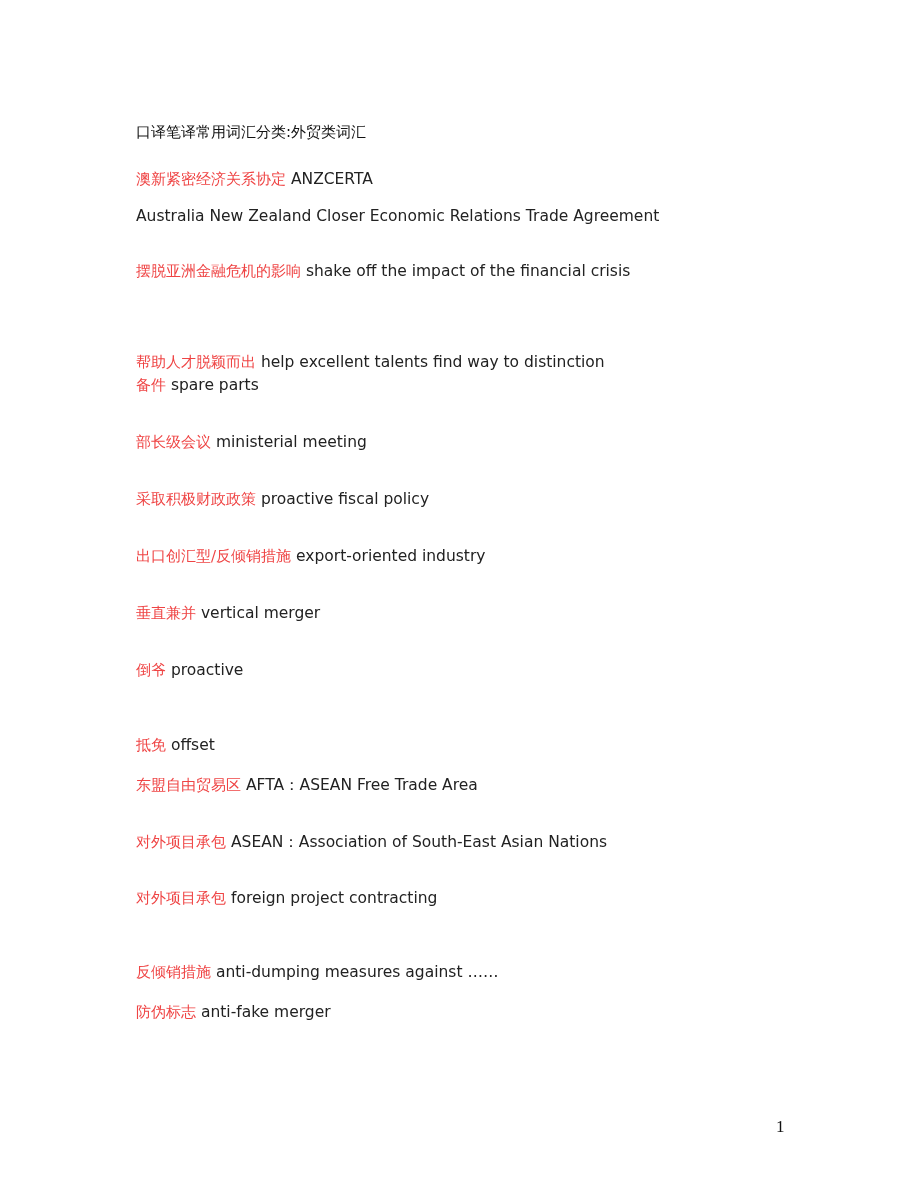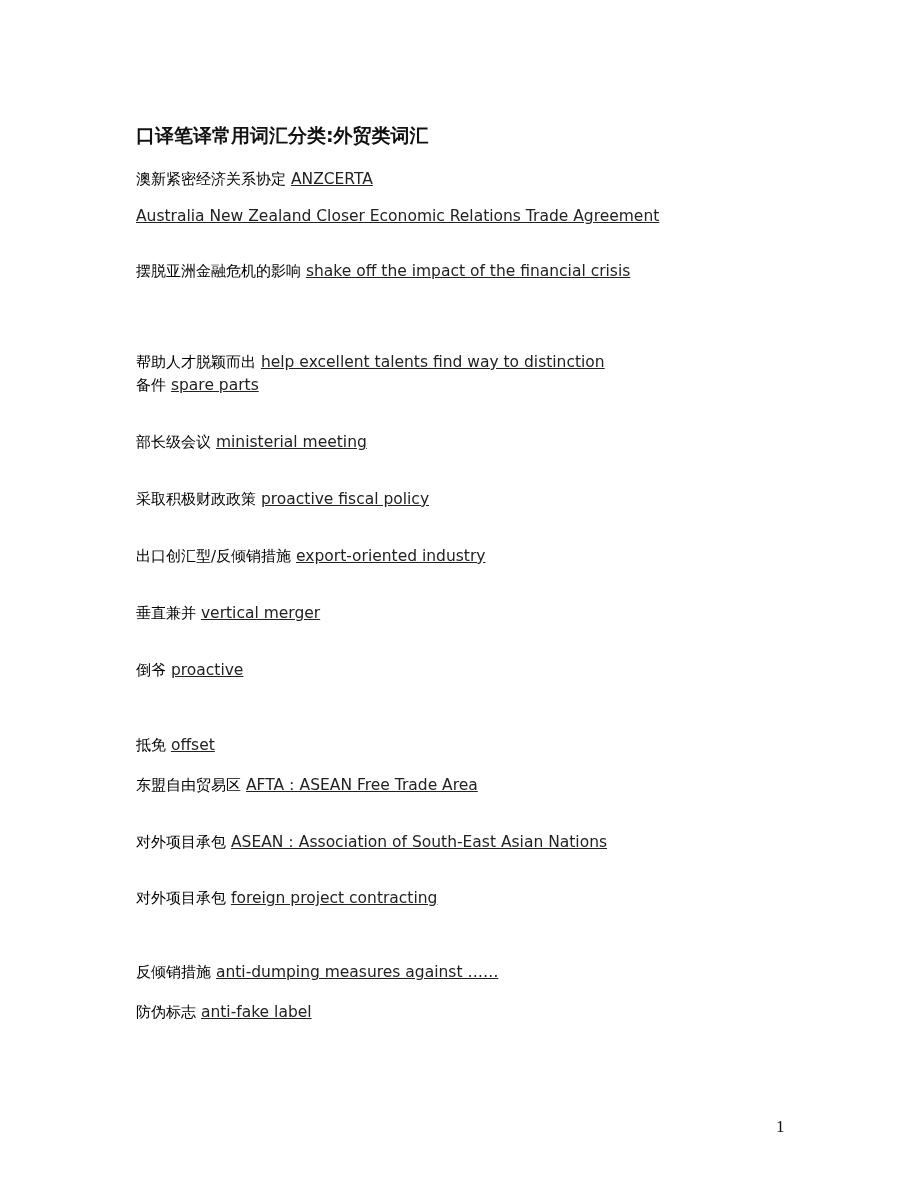--- a/index.html
+++ b/index.html
@@ -1,21 +1,21 @@
 <!DOCTYPE html>
 <html><head>
 <meta charset="utf-8">
 <style>
   html, body { margin: 0; padding: 0; background: #ffffff; }
   body { width: 920px; height: 1191px; position: relative; overflow: hidden; font-family: "DejaVu Sans", sans-serif; color: #1a1a1a; }
   .page { position: absolute; left: 0; top: 0; width: 920px; height: 1191px; background: #fff; }
-  .title { position: absolute; left: 136px; top: 123px; font-size: 19px; font-weight: bold; font-family: "DejaVu Sans", sans-serif; color: #111; letter-spacing: 0px; white-space: nowrap; }
+  .title { position: absolute; left: 136px; top: 123px; font-size: 15px; font-weight: normal; font-family: "DejaVu Sans", sans-serif; color: #111; letter-spacing: 0px; white-space: nowrap; }
   .line { position: absolute; left: 136px; font-size: 15.5px; white-space: nowrap; color: #222; }
-  .zh { font-family: "DejaVu Serif", serif; color: #000000; font-size: 15px; }
-  .en { font-family: "DejaVu Sans", sans-serif; text-decoration: underline; }
+  .zh { font-family: "DejaVu Serif", serif; color: #ef4444; font-size: 15px; }
+  .en { font-family: "DejaVu Sans", sans-serif; }
   .page-number { position: absolute; left: 776px; top: 1117px; font-family: "Liberation Serif", serif; font-size: 17px; color: #111; }
 </style>
 </head>
 <body>
 
 <div class="page">
   <div class="title">口译笔译常用词汇分类:外贸类词汇</div>
 
   <div class="line" style="top:170px;">
     <span class="zh">澳新紧密经济关系协定</span>
@@ -29,16 +29,16 @@
   <div class="line" style="top:433px;"><span class="zh">部长级会议</span> <span class="en">ministerial meeting</span></div>
   <div class="line" style="top:490px;"><span class="zh">采取积极财政政策</span> <span class="en">proactive fiscal policy</span></div>
   <div class="line" style="top:547px;"><span class="zh">出口创汇型/反倾销措施</span> <span class="en">export-oriented industry</span></div>
   <div class="line" style="top:604px;"><span class="zh">垂直兼并</span> <span class="en">vertical merger</span></div>
   <div class="line" style="top:661px;"><span class="zh">倒爷</span> <span class="en">proactive</span></div>
   <div class="line" style="top:718px;margin-top:18px;"><span class="zh">抵免</span> <span class="en">offset</span></div>
   <div class="line" style="top:775px;"><span class="zh">东盟自由贸易区</span> <span class="en">AFTA：ASEAN Free Trade Area</span></div>
   <div class="line" style="top:832px;"><span class="zh">对外项目承包</span> <span class="en">ASEAN：Association of South-East Asian Nations</span></div>
   <div class="line" style="top:889px;"><span class="zh">对外项目承包</span> <span class="en">foreign project contracting</span></div>
   <div class="line" style="top:931px;margin-top:32px;"><span class="zh">反倾销措施</span> <span class="en">anti-dumping measures against ……</span></div>
-  <div class="line" style="top:1003px;"><span class="zh">防伪标志</span> <span class="en">anti-fake label</span></div>
+  <div class="line" style="top:1003px;"><span class="zh">防伪标志</span> <span class="en">anti-fake merger</span></div>
 
   <div class="page-number">1</div>
 </div>
 
 </body></html>

